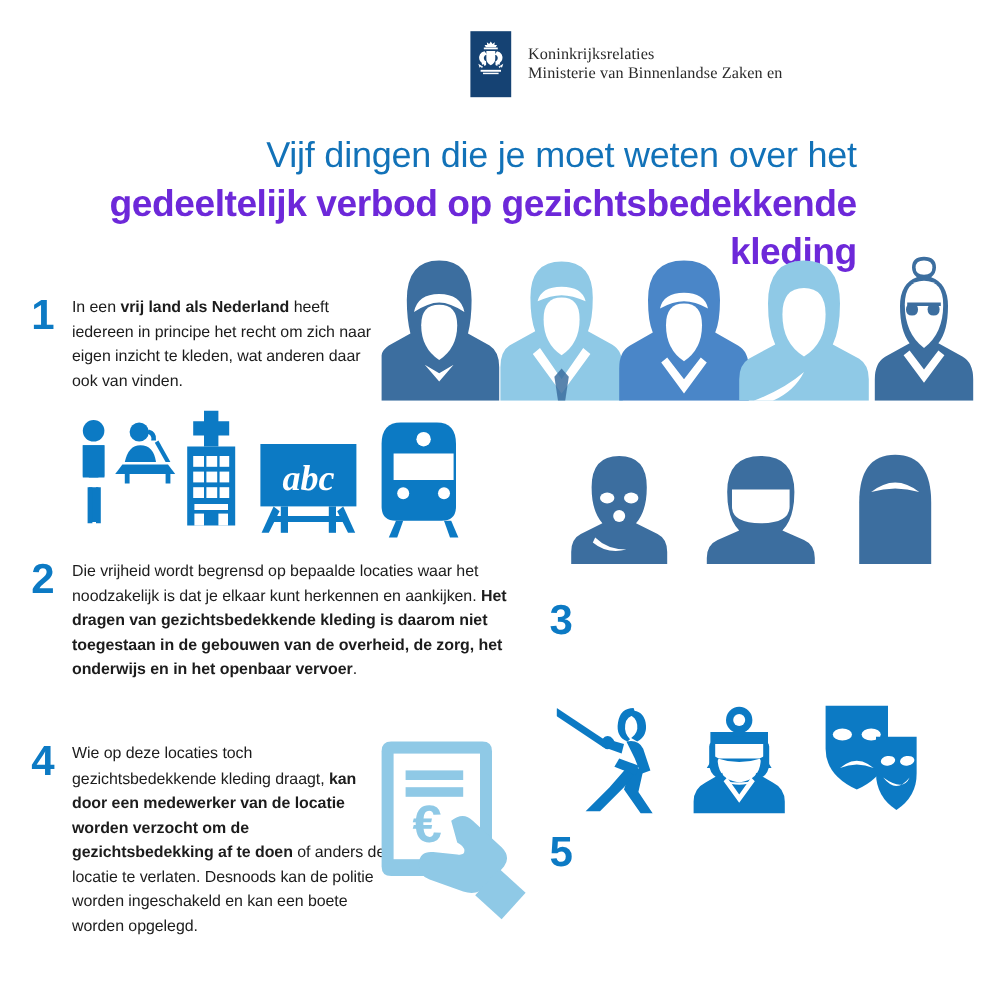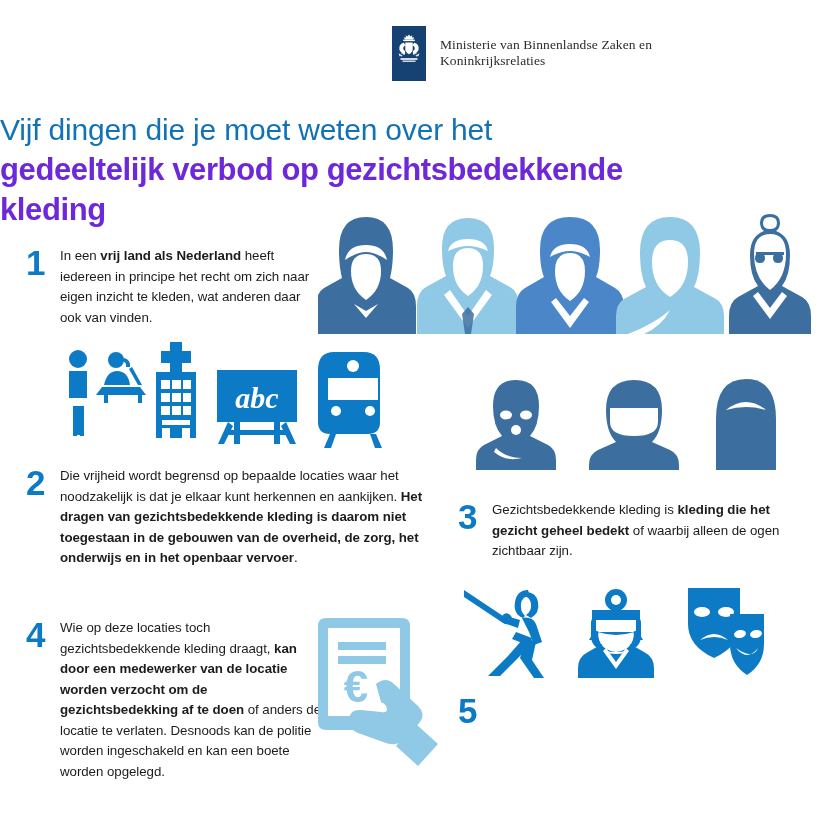--- a/index.html
+++ b/index.html
@@ -25,21 +25,21 @@
   .logo-block svg { display:block; }
   .ministry-text {
     margin-left:14px;
     font-family:"Liberation Serif", serif;
     font-size:13.5px; line-height:16px; color:#2b2b2b;
     padding-top:11px; letter-spacing:.1px;
   }
   .ministry-text div { white-space:nowrap; }
 
   
-  .title-wrap { position:absolute; left:0; top:112px; width:714px; text-align:left; }
+  .title-wrap { position:absolute; left:0; top:112px; width:714px; text-align:right; }
   .title-line1 {
     font-size:30px; font-weight:400; color:#1272b8;
     letter-spacing:-.2px; line-height:36px;
   }
   .title-line2 {
     font-size:31px; font-weight:700; color:#6d28d9;
     letter-spacing:-.4px; line-height:40px; margin-top:2px;
   }
 
   
@@ -98,22 +98,22 @@
 
           <path d="M22.2 16.8 q2.6 .4 3.8 2.4 q1.1 2 .6 4.2 q-.4 1.9 -2 2.9 l-.3 1.7 l-1.5 -.5 l-.4 1.6 l-1.5 -.9 v-3.1 q1.4 -.6 1.8 -2 q.4 -1.5 -.6 -2.6 q-.8 -.9 -2 -.9z"></path>
           <path d="M27.4 27.2 l-1.1 3.2 l-1.2 -1 l-.5 1.4 l-1.2 -1.1z"></path>
 
           <rect x="8.5" y="32.2" width="17" height="1.6"></rect>
           <rect x="10.5" y="34.6" width="13" height="1.2"></rect>
         </g>
       </svg>
     </div>
     <div class="ministry-text">
+      <div>Koninkrijksrelaties</div>
       <div>Ministerie van Binnenlandse Zaken en</div>
-      <div>Koninkrijksrelaties</div>
     </div>
   </div>
 
   <div class="title-wrap">
     <div class="title-line1">Vijf dingen die je moet weten over het</div>
     <div class="title-line2">gedeeltelijk verbod op gezichtsbedekkende kleding</div>
   </div>
 
   <div class="illu" id="illu-people">
     <svg viewBox="0 0 500 122" preserveAspectRatio="none" aria-hidden="true">
@@ -249,21 +249,20 @@
 
       <g>
         <path class="c-dark" d="M272 1 q-30 0 -30 40 v51 h60 v-51 q0 -40 -30 -40z"></path>
         <path class="c-white" d="M252 32 q10 -8 20 -8 q10 0 20 8 q-10 -3 -20 -3 q-10 0 -20 3z"></path>
       </g>
     </svg>
   </div>
 
   <div class="item" id="item3">
     <div class="item-num">3</div>
-    <div class="item-body">Gezichtsbedekkende kleding is <b>kleding die het gezicht geheel bedekt</b> of waarbij alleen de ogen zichtbaar zijn.</div>
   </div>
 
   <div class="item" id="item4">
     <div class="item-num">4</div>
     <div class="item-body">Wie op deze locaties toch gezichtsbedekkende kleding draagt, <b>kan door een medewerker van de locatie worden verzocht om de gezichtsbedekking af te doen</b> of anders de locatie te verlaten. Desnoods kan de politie worden ingeschakeld en kan een boete worden opgelegd.</div>
   </div>
 
   <div class="illu" id="illu-fine">
     <svg viewBox="0 0 135 158" aria-hidden="true">
       <g>

